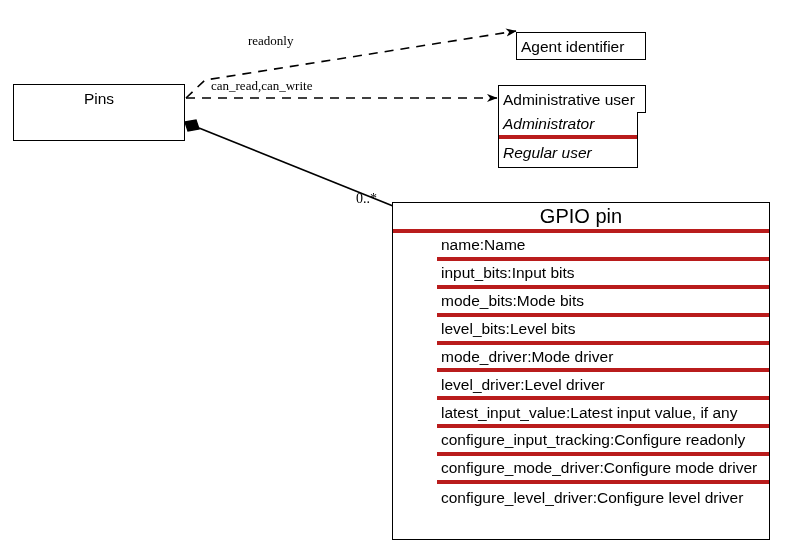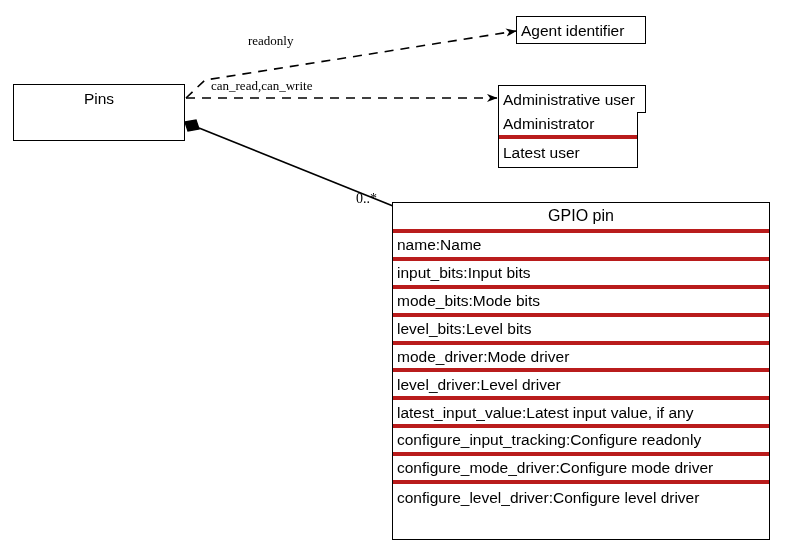--- a/index.html
+++ b/index.html
@@ -56,21 +56,21 @@
     left: 13px;
     top: 84px;
     width: 172px;
     height: 57px;
   }
   #box-pins .uml-row { height: 28px; }
   #box-pins .uml-row.header { height: 28px; }
   
   #box-agent-identifier {
     left: 516px;
-    top: 16px;
+    top: 32px;
     width: 130px;
     height: 28px;
   }
   #box-agent-identifier .uml-row { height: 27px; }
   
   #box-admin-user {
     left: 498px;
     top: 85px;
     width: 148px;
     height: 28px;
@@ -81,30 +81,30 @@
     left: 498px;
     top: 112px;
     width: 140px;
     height: 56px;
     box-sizing: border-box;
     border: 1px solid #000000;
     border-top: none;
     background: #ffffff;
     z-index: 5;
   }
-  #box-admin-user-body .uml-row { height: 27px; }
+  #box-admin-user-body .uml-row { height: 27px; font-style: italic; }
   
   #box-gpio-pin {
     left: 392px;
     top: 202px;
     width: 378px;
     height: 338px;
   }
-  #box-gpio-pin .uml-row.header { height: 30px; font-size: 16px; }
-  #box-gpio-pin .uml-row.attr { height: 27.9px; }
+  #box-gpio-pin .uml-row.header { height: 30px; font-size: 20px; }
+  #box-gpio-pin .uml-row.attr { height: 27.9px; margin-left: 44px; }
   
   .edge-label {
     position: absolute;
     font-family: "Liberation Serif", serif;
     font-size: 13px;
     color: #000000;
     white-space: nowrap;
     line-height: 1;
     z-index: 6;
   }
@@ -148,21 +148,21 @@
 
   <div class="uml-box" id="box-agent-identifier">
     <div class="uml-row attr">Agent identifier</div>
   </div>
 
   <div class="uml-box" id="box-admin-user">
     <div class="uml-row attr">Administrative user</div>
   </div>
   <div id="box-admin-user-body">
     <div class="uml-row attr">Administrator</div>
-    <div class="uml-row attr">Latest user</div>
+    <div class="uml-row attr">Regular user</div>
   </div>
 
   <div class="uml-box" id="box-gpio-pin">
     <div class="uml-row header">GPIO pin</div>
     <div class="uml-row attr">name:Name</div>
     <div class="uml-row attr">input_bits:Input bits</div>
     <div class="uml-row attr">mode_bits:Mode bits</div>
     <div class="uml-row attr">level_bits:Level bits</div>
     <div class="uml-row attr">mode_driver:Mode driver</div>
     <div class="uml-row attr">level_driver:Level driver</div>

